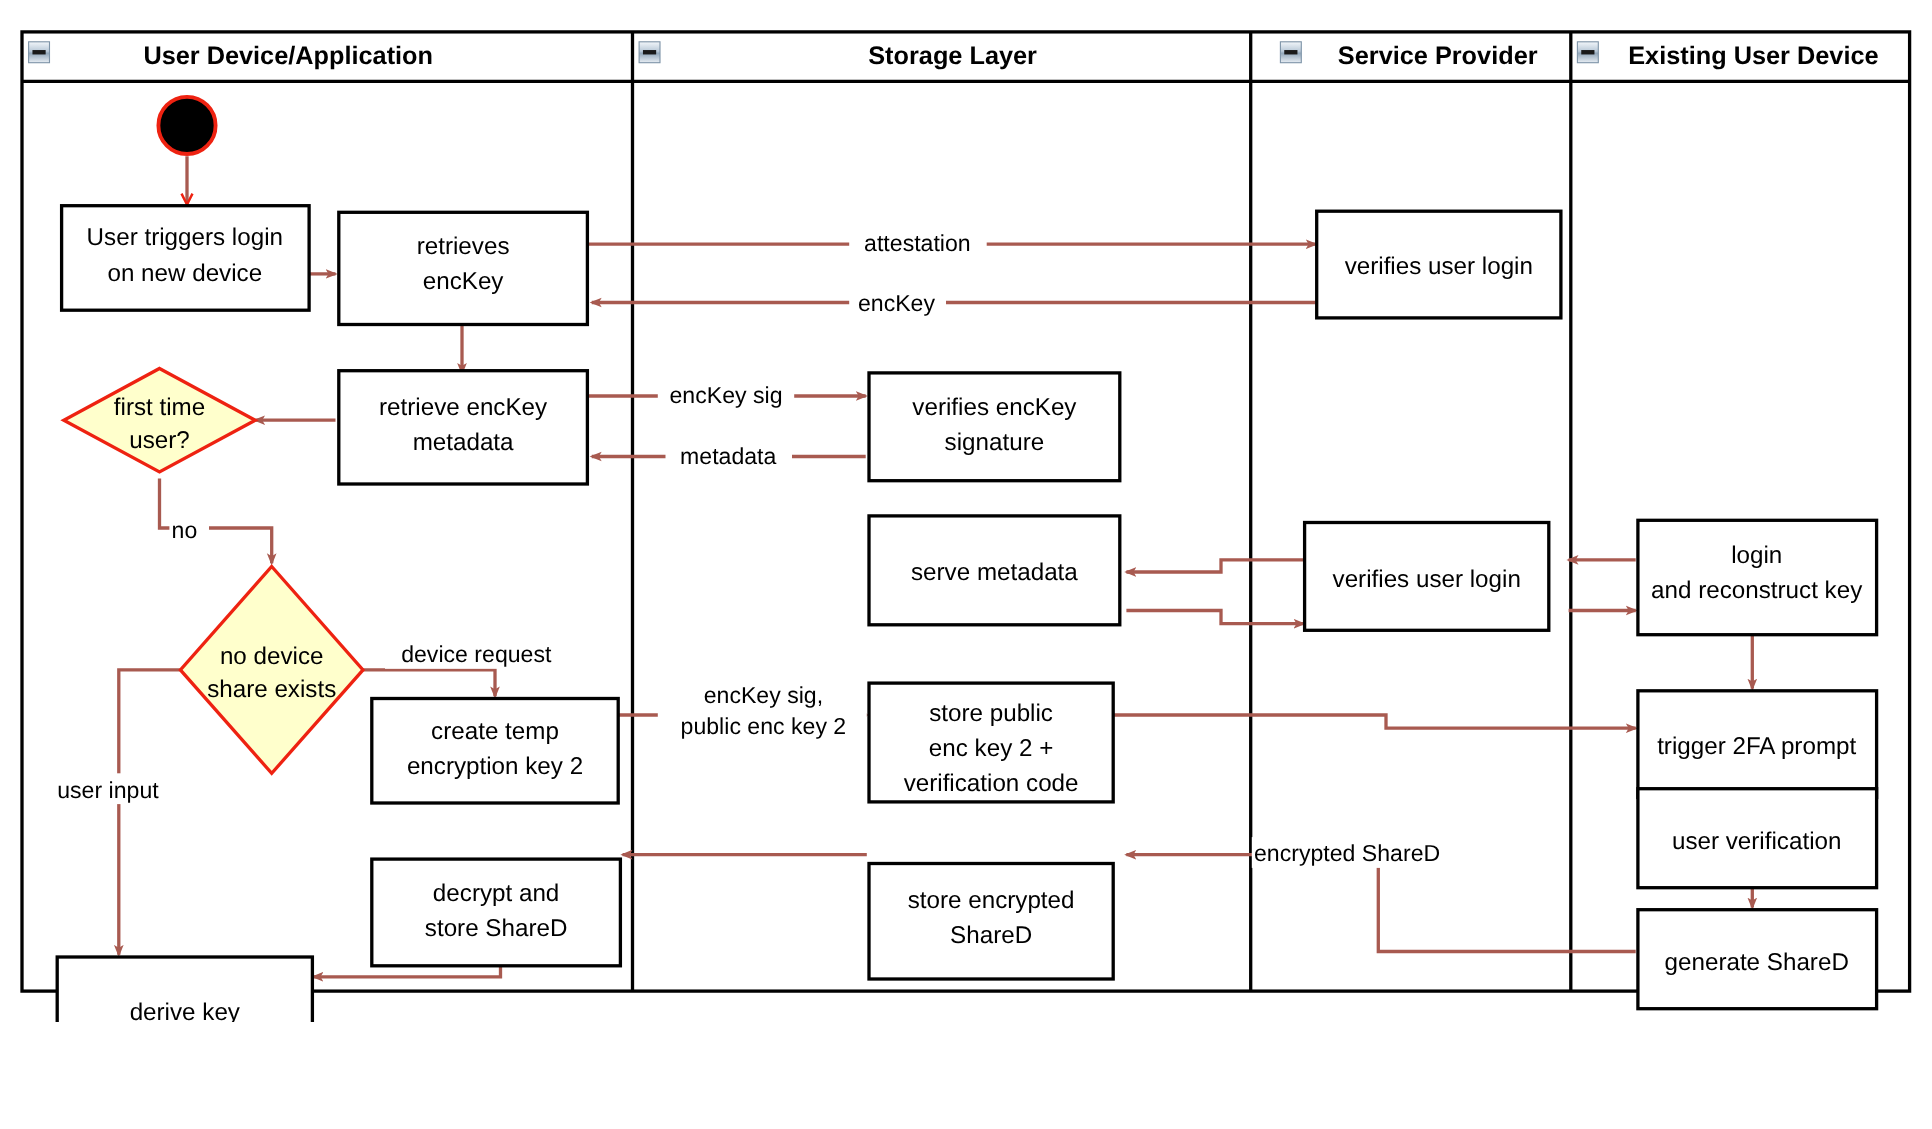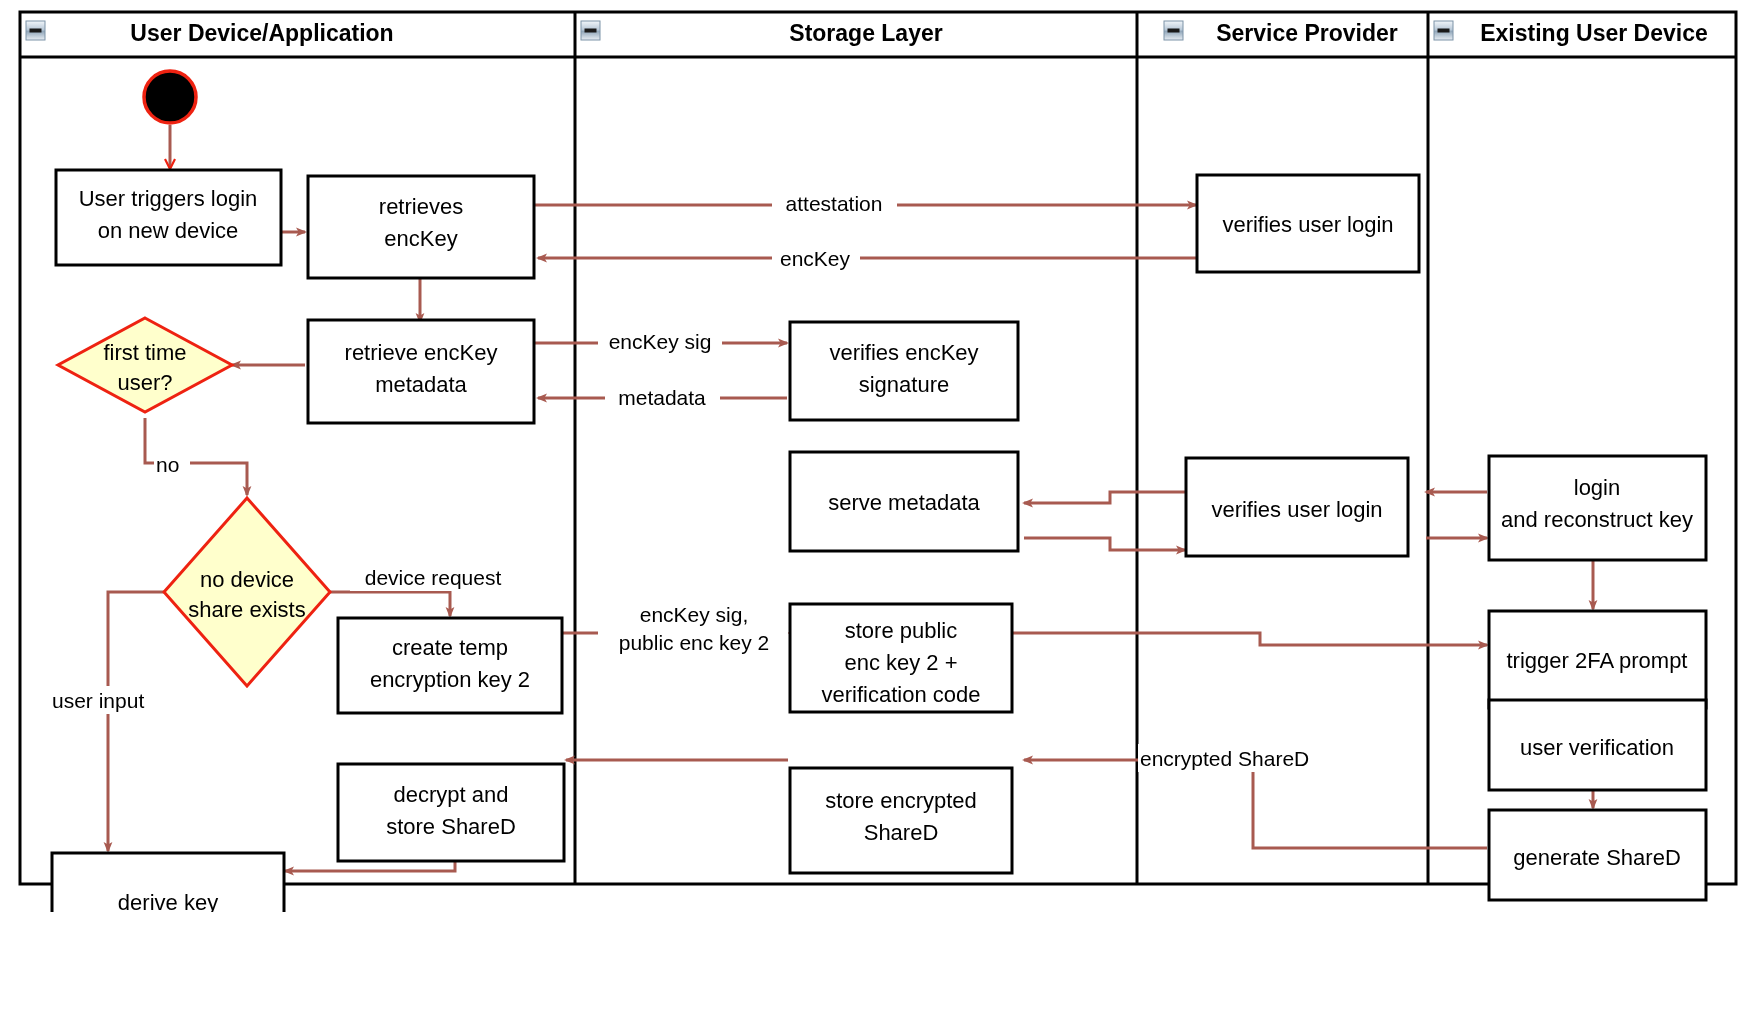--- a/index.html
+++ b/index.html
@@ -7,20 +7,21 @@
     padding: 0;
     background: #ffffff;
     font-family: "Liberation Sans", sans-serif;
   }
   #stage {
     position: relative;
     width: 1756px;
     height: 912px;
     background: #ffffff;
     overflow: hidden;
+    margin-top: 17px;
   }
   svg.diagram {
     position: absolute;
     left: 0;
     top: 0;
     width: 1756px;
     height: 1026px;
   }
   .lane-header-text {
     font-family: "Liberation Sans", sans-serif;

